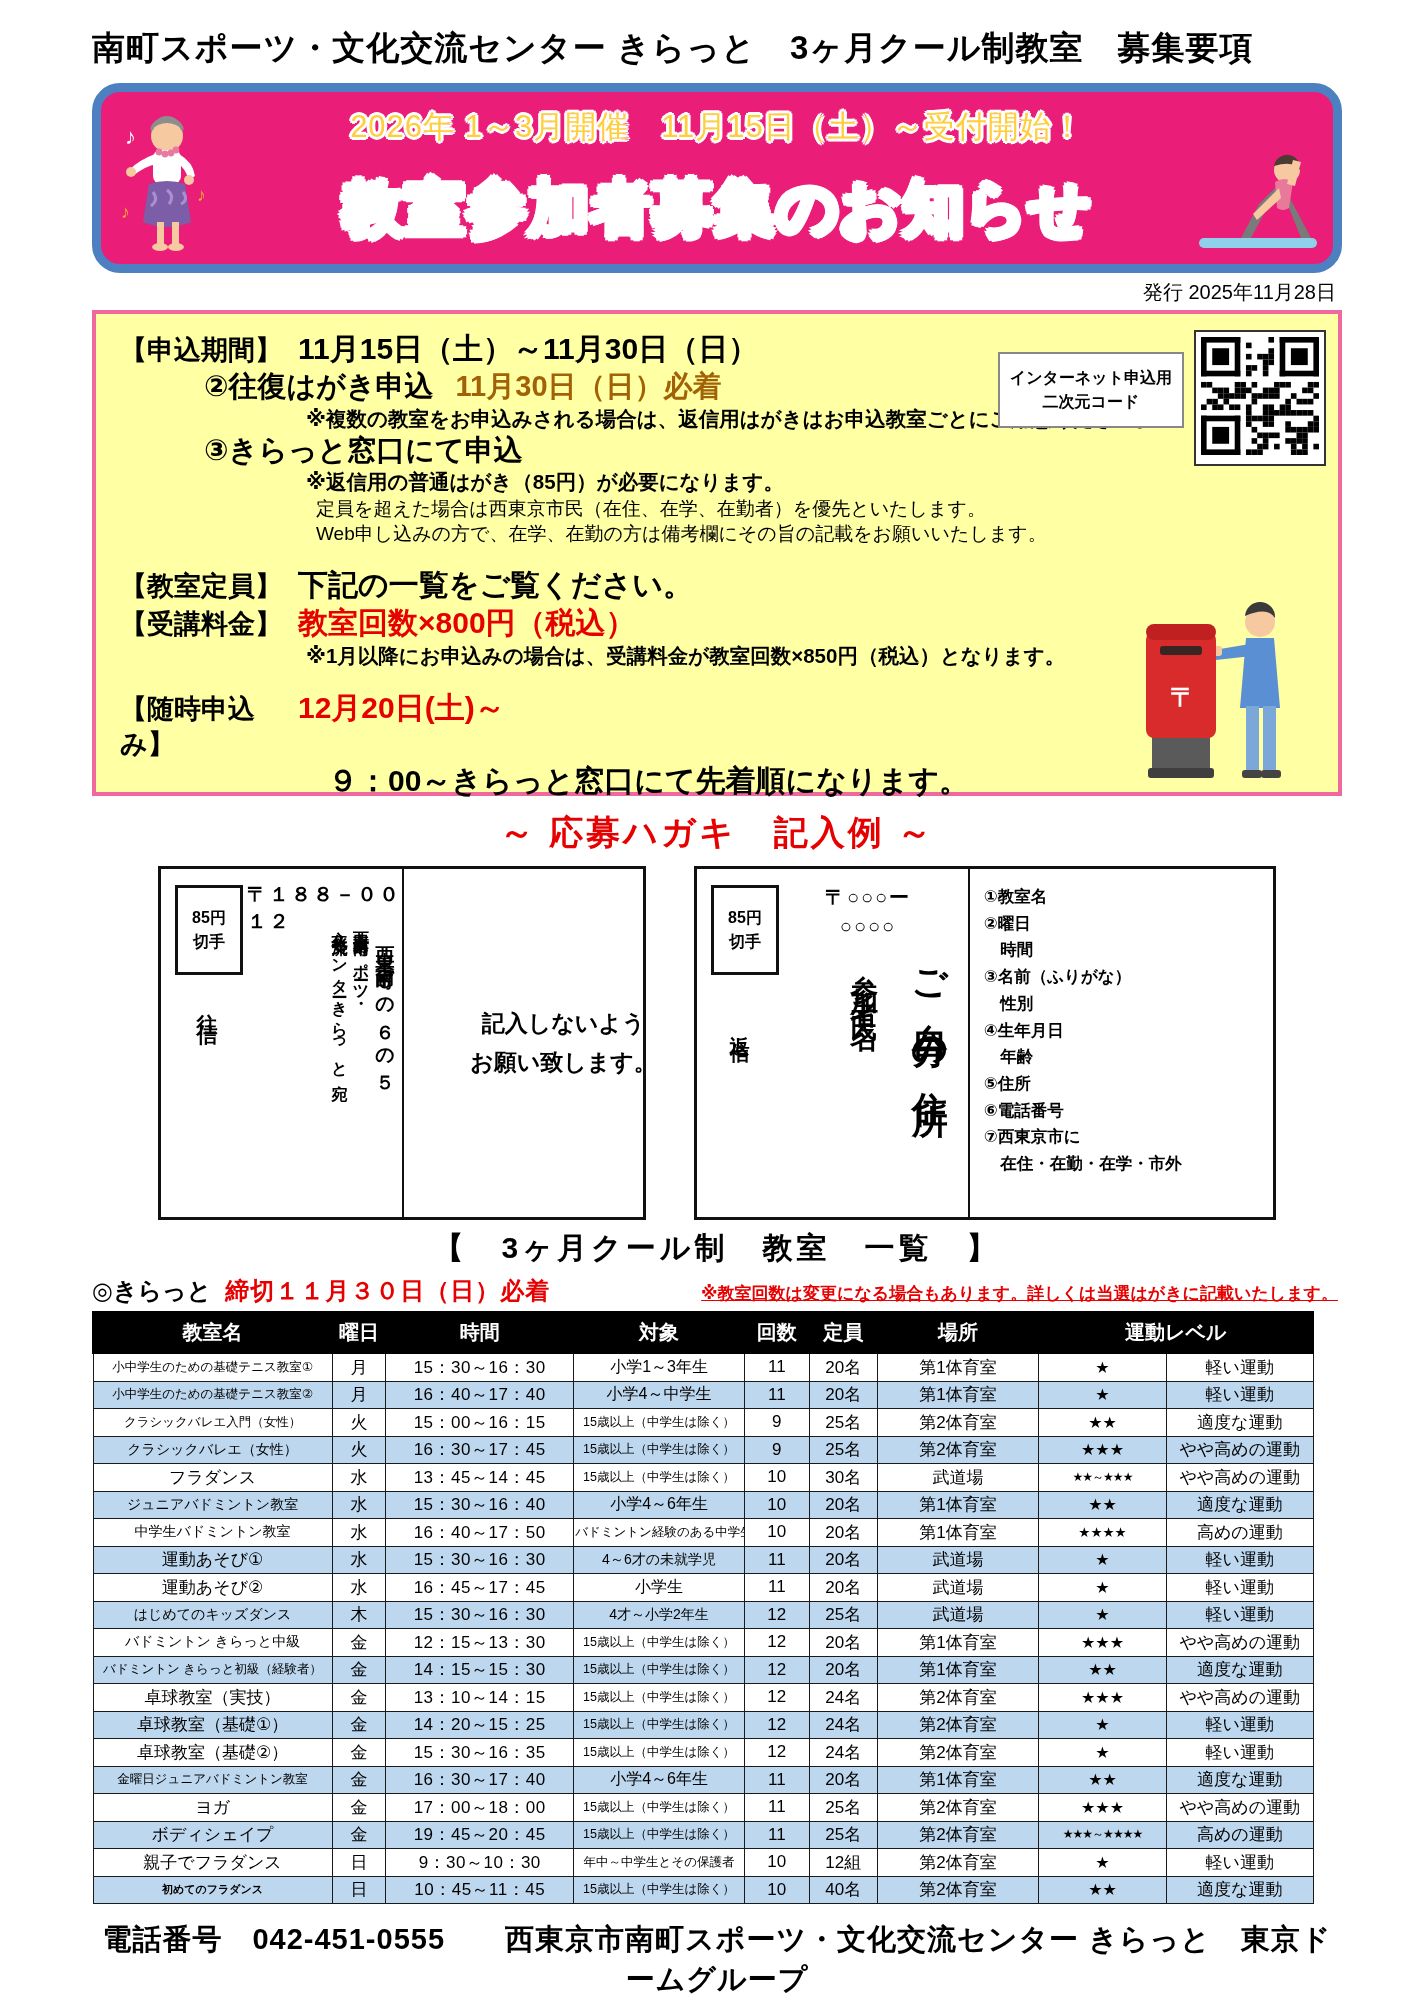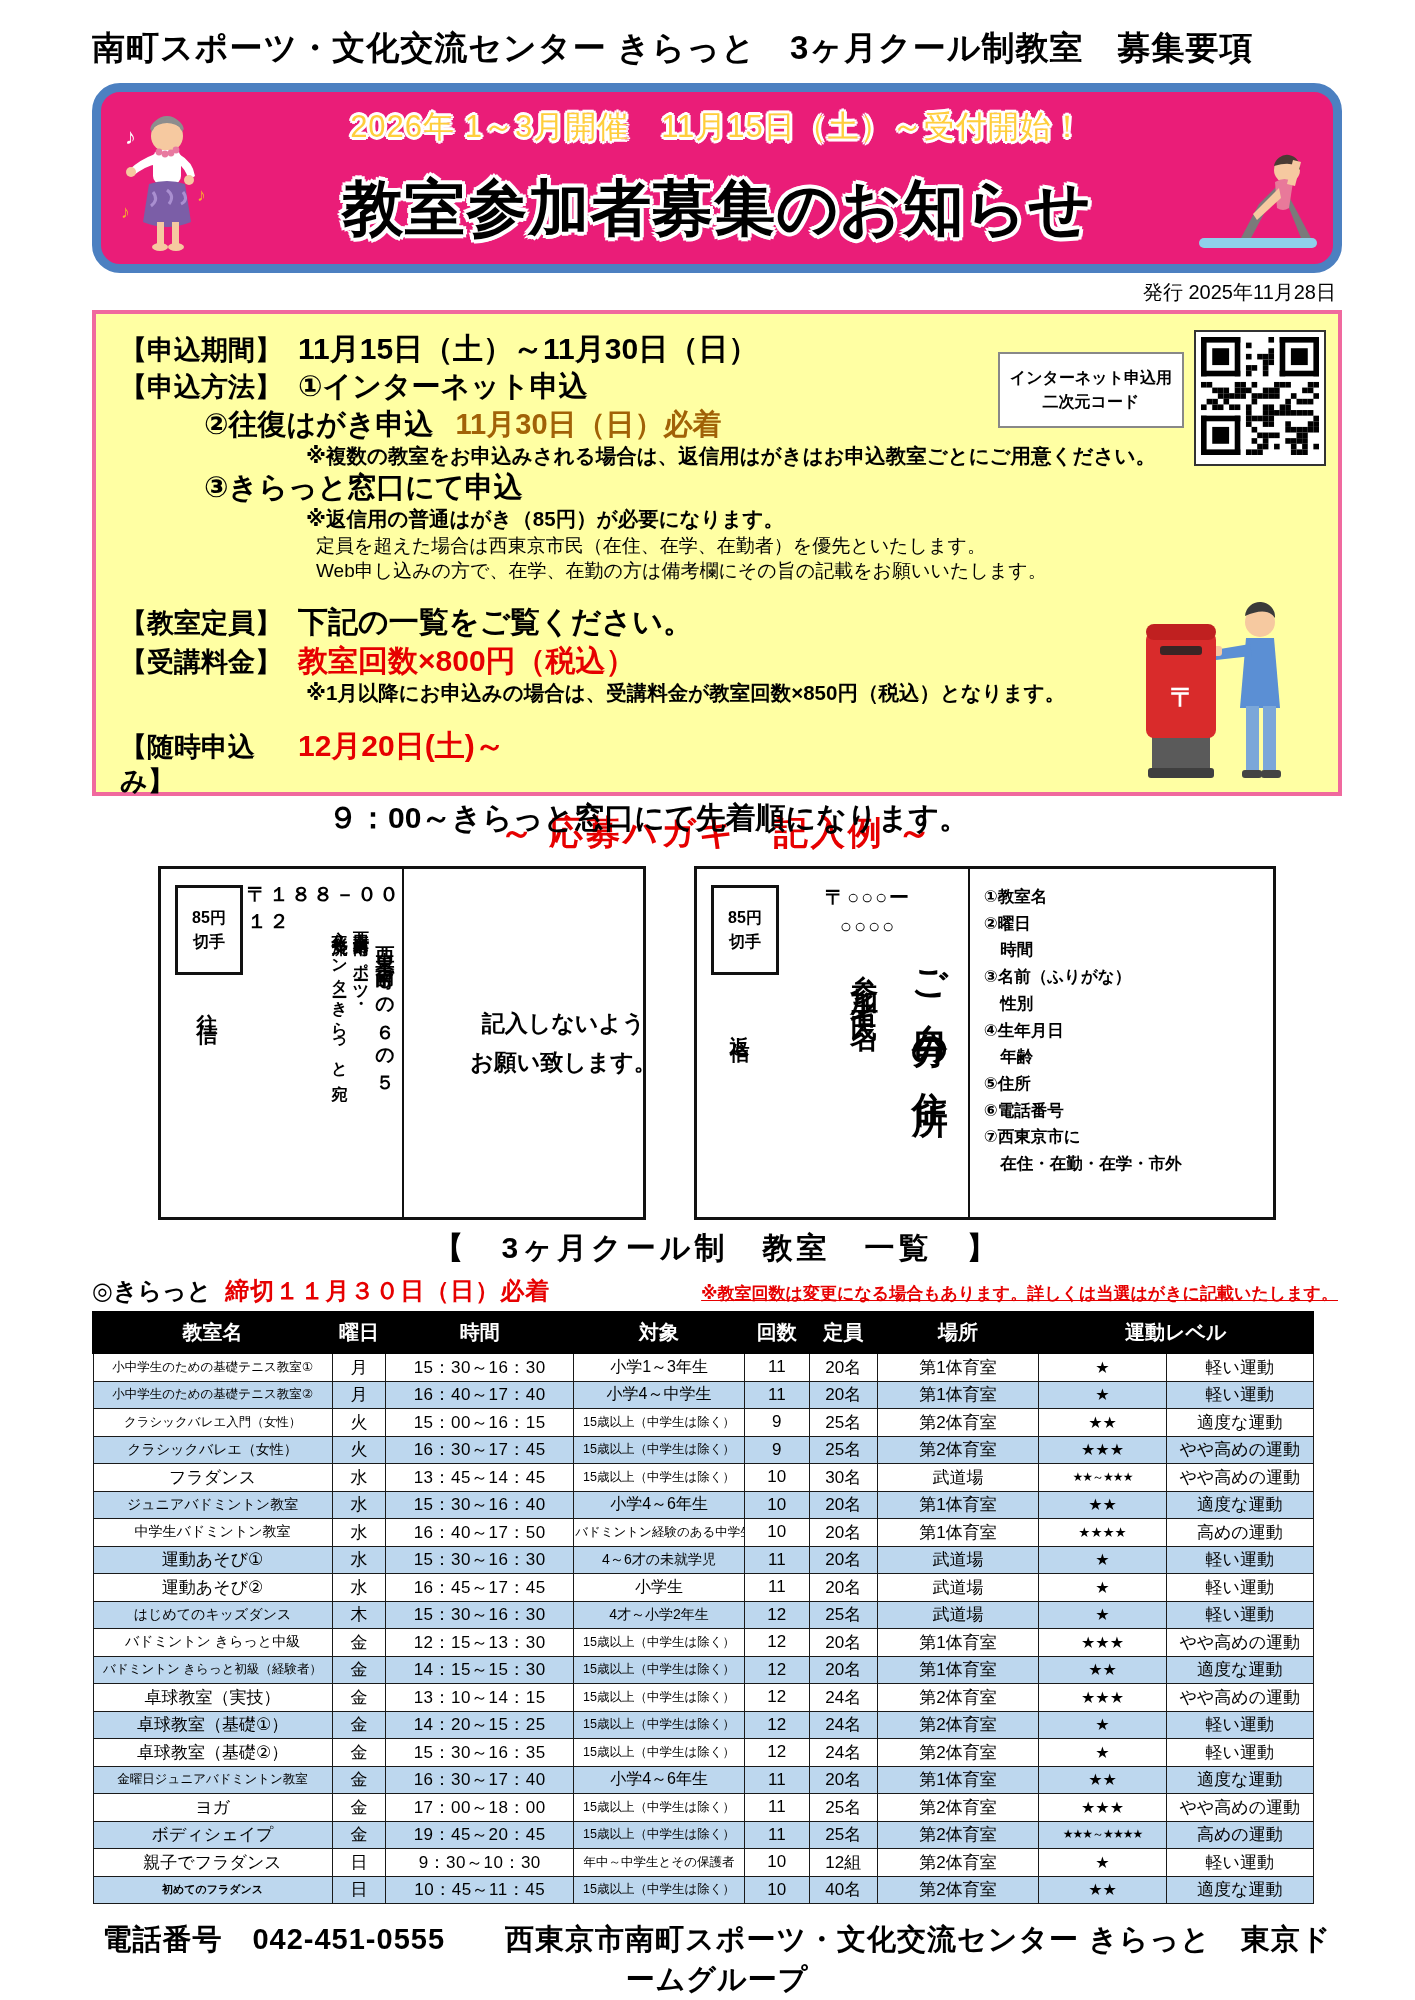--- a/index.html
+++ b/index.html
@@ -8,21 +8,21 @@
   .content{width:1250px;margin:0 auto 0 92px;}
 
   
   .top-title{padding-top:26px;font-size:33px;font-weight:900;letter-spacing:1px;white-space:nowrap;color:#000;}
 
   
   .banner{margin-top:12px;background:#EA1D78;border:9px solid #4C80C1;border-radius:28px;height:172px;position:relative;
           display:flex;flex-direction:column;align-items:center;justify-content:center;}
   .banner-sub{color:#FFCE3C;font-weight:400;font-size:31px;letter-spacing:1px;white-space:nowrap;
     text-shadow:-2px -2px 0 #fff,2px -2px 0 #fff,-2px 2px 0 #fff,2px 2px 0 #fff,0 -3px 0 #fff,0 3px 0 #fff,-3px 0 0 #fff,3px 0 0 #fff;}
-  .banner-title{color:#000000;font-weight:900;font-size:61px;letter-spacing:1px;margin-top:20px;white-space:nowrap;
+  .banner-title{color:#ffffff;font-weight:900;font-size:61px;letter-spacing:1px;margin-top:20px;white-space:nowrap;
     text-shadow:-3px -3px 0 #fff,3px -3px 0 #fff,-3px 3px 0 #fff,3px 3px 0 #fff,0 -4px 0 #fff,0 4px 0 #fff,-4px 0 0 #fff,4px 0 0 #fff;}
   .banner-illu{position:absolute;}
   .illu-left{left:14px;top:14px;}
   .illu-right{right:10px;bottom:8px;}
 
   .issue-line{text-align:right;font-size:20px;margin-top:6px;padding-right:6px;color:#000;}
 
   
   .info-box{margin-top:4px;background:#FFFFA3;border:4px solid #F0699E;position:relative;padding:16px 20px 10px 24px;height:452px;}
   .ib-line{display:flex;align-items:baseline;line-height:1.28;}
@@ -133,24 +133,20 @@
       <div class="banner-sub">2026年 1～3月開催　11月15日（土）～受付開始！</div>
       <div class="banner-title">教室参加者募集のお知らせ</div>
     </div>
 
     <div class="issue-line">発行 2025年11月28日</div>
 
     <div class="info-box">
       <div class="ib-line">
         <span class="ib-label">【申込期間】</span>
         <span class="ib-main">11月15日（土）～11月30日（日）</span>
-      </div>
-      <div class="ib-line">
-        <span class="ib-label">【申込方法】</span>
-        <span class="ib-method">①インターネット申込</span>
       </div>
       <div class="ib-line ib-indent">
         <span class="ib-method">②往復はがき申込</span>
         <span class="deadline-red">11月30日（日）必着</span>
       </div>
       <div class="ib-note">※複数の教室をお申込みされる場合は、返信用はがきはお申込教室ごとにご用意ください。</div>
       <div class="ib-line ib-indent">
         <span class="ib-method">③きらっと窓口にて申込</span>
       </div>
       <div class="ib-note">※返信用の普通はがき（85円）が必要になります。</div>

